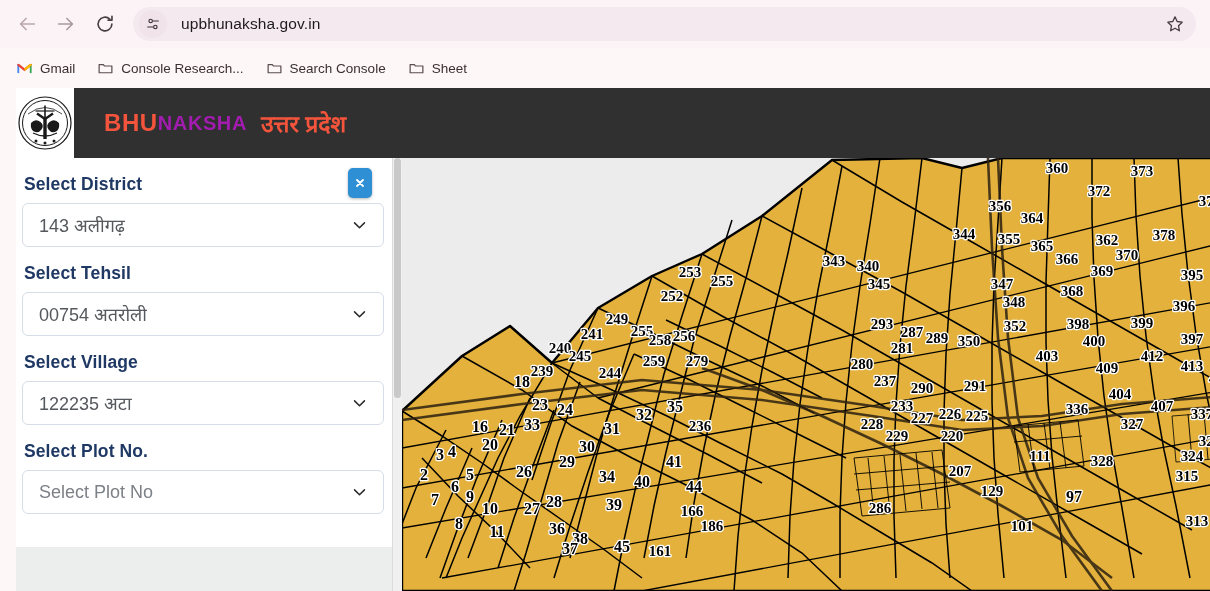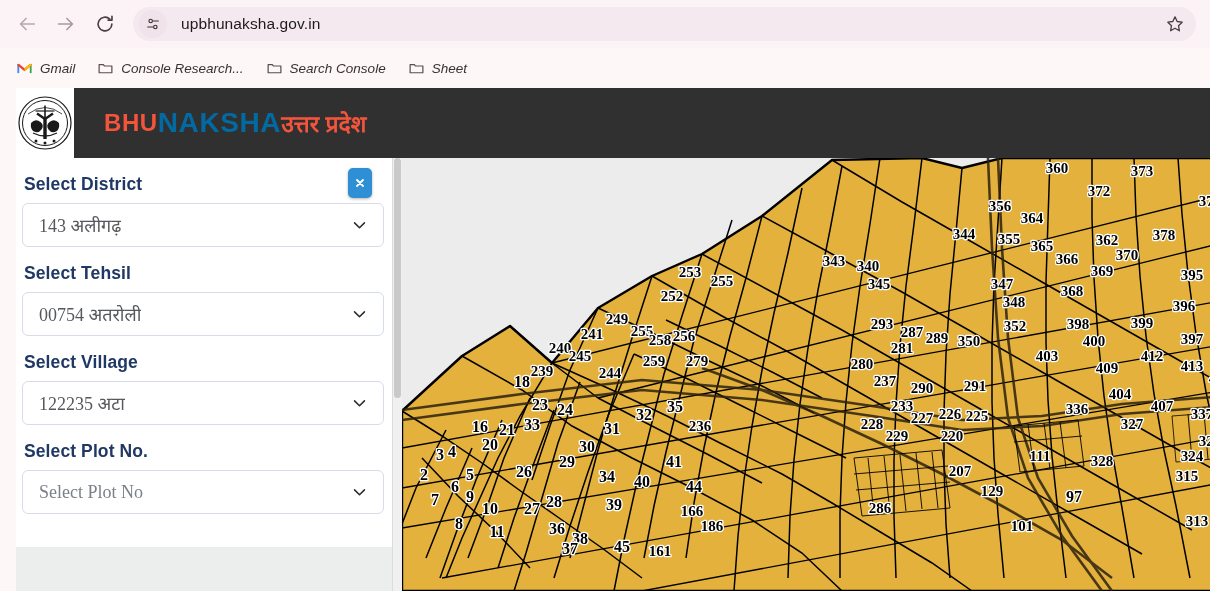--- a/index.html
+++ b/index.html
@@ -19,52 +19,52 @@
     margin-left:6px;margin-right:4px;padding:0 4px 0 4px;box-sizing:border-box;position:relative;
   }
   .siteicon{width:28px;height:28px;border-radius:50%;background:#f0e3ea;display:flex;align-items:center;justify-content:center;margin-left:2px;flex:0 0 auto;cursor:pointer;}
   .urltext{
     font-size:15.5px;color:#1f1b1d;margin-left:14px;letter-spacing:.1px;white-space:nowrap;overflow:hidden;
   }
   .starbtn{width:34px;height:34px;border-radius:50%;display:flex;align-items:center;justify-content:center;margin-left:auto;flex:0 0 auto;cursor:pointer;}
 
   
   .bookmarks{height:40px;background:#fdf7f8;display:flex;align-items:center;padding:0 8px;box-sizing:border-box;}
-  .bm{display:flex;align-items:center;height:28px;padding:0 8px;border-radius:6px;cursor:pointer;margin-right:6px;font-style:italic;}
+  .bm{display:flex;align-items:center;height:28px;padding:0 8px;border-radius:6px;cursor:pointer;margin-right:6px;}
   .bm .bmlabel{font-size:13.5px;color:#3b3034;margin-left:7px;white-space:nowrap;}
   .bmicon{width:17px;height:17px;flex:0 0 auto;display:block;}
 
   
   .app{position:absolute;left:16px;top:88px;width:1210px;height:503px;background:#eceded;overflow:hidden;}
 
   .appheader{position:absolute;left:0;top:0;width:1210px;height:70px;background:#303030;}
   .emblem{position:absolute;left:0;top:0;width:58px;height:70px;background:#ffffff;display:flex;align-items:center;justify-content:center;}
   .brand{position:absolute;left:88px;top:0;height:70px;display:flex;align-items:center;}
   .brand .bhu{font-size:24px;font-weight:bold;color:#f4543c;letter-spacing:.6px;}
-  .brand .naksha{font-size:28px;font-weight:bold;color:#0369a1;letter-spacing:.6px;text-align:center;}
-  .brand .hindi{font-size:23px;font-weight:bold;color:#f4543c;margin-left:0;}
+  .brand .naksha{font-size:20px;font-weight:bold;color:#a21caf;letter-spacing:.6px;text-align:center;}
+  .brand .hindi{font-size:23px;font-weight:bold;color:#f4543c;margin-left:14px;}
   .loginbtn{
     position:absolute;left:762px;top:109px;width:66px;height:36px;background:#4bb4c4;color:#ffffff;
     border:none;border-radius:4px;font-family:"Liberation Serif",serif;font-size:17px;cursor:pointer;
     display:flex;align-items:center;justify-content:center;
   }
 
   
   .sidebar{
     position:absolute;left:0;top:70px;width:376px;height:389px;background:#ffffff;
     padding:16px 0 0 0;box-sizing:border-box;overflow:hidden;
   }
   .sb-inner{padding:0 8px 0 6px;}
   .fieldlabel{font-size:17.5px;font-weight:bold;color:#1f3864;margin:0 0 8px 2px;letter-spacing:.1px;}
   .selectwrap{position:relative;margin-bottom:16px;}
   .selectbox{
     width:362px;height:44px;border:1px solid #d6dde8;border-radius:6px;background:#ffffff;
     display:flex;align-items:center;box-sizing:border-box;padding:0 36px 0 16px;cursor:pointer;
   }
-  .selectbox .val{font-family:Liberation Serif, serif;font-size:18px;color:#55585c;white-space:nowrap;overflow:hidden;}
+  .selectbox .val{font-family:Liberation Sans, sans-serif;font-size:18px;color:#55585c;white-space:nowrap;overflow:hidden;}
   .selectbox .val.placeholder{color:#7c8087;}
   .chev{position:absolute;right:16px;top:50%;transform:translateY(-50%);pointer-events:none;}
   .closebtn{
     position:absolute;right:20px;top:10px;width:24px;height:30px;background:#2e8fd4;border:none;border-radius:5px;
     display:flex;align-items:center;justify-content:center;cursor:pointer;box-shadow:0 1px 3px rgba(0,0,0,.3);
   }
   .sb-scroll{position:absolute;left:376px;top:70px;width:9px;height:433px;background:#f0f0f0;border-left:1px solid #dcdcdc;}
   .sb-thumb{position:absolute;left:1px;top:0;width:7px;height:240px;background:#c9c9c9;border-radius:4px;}
 
   

